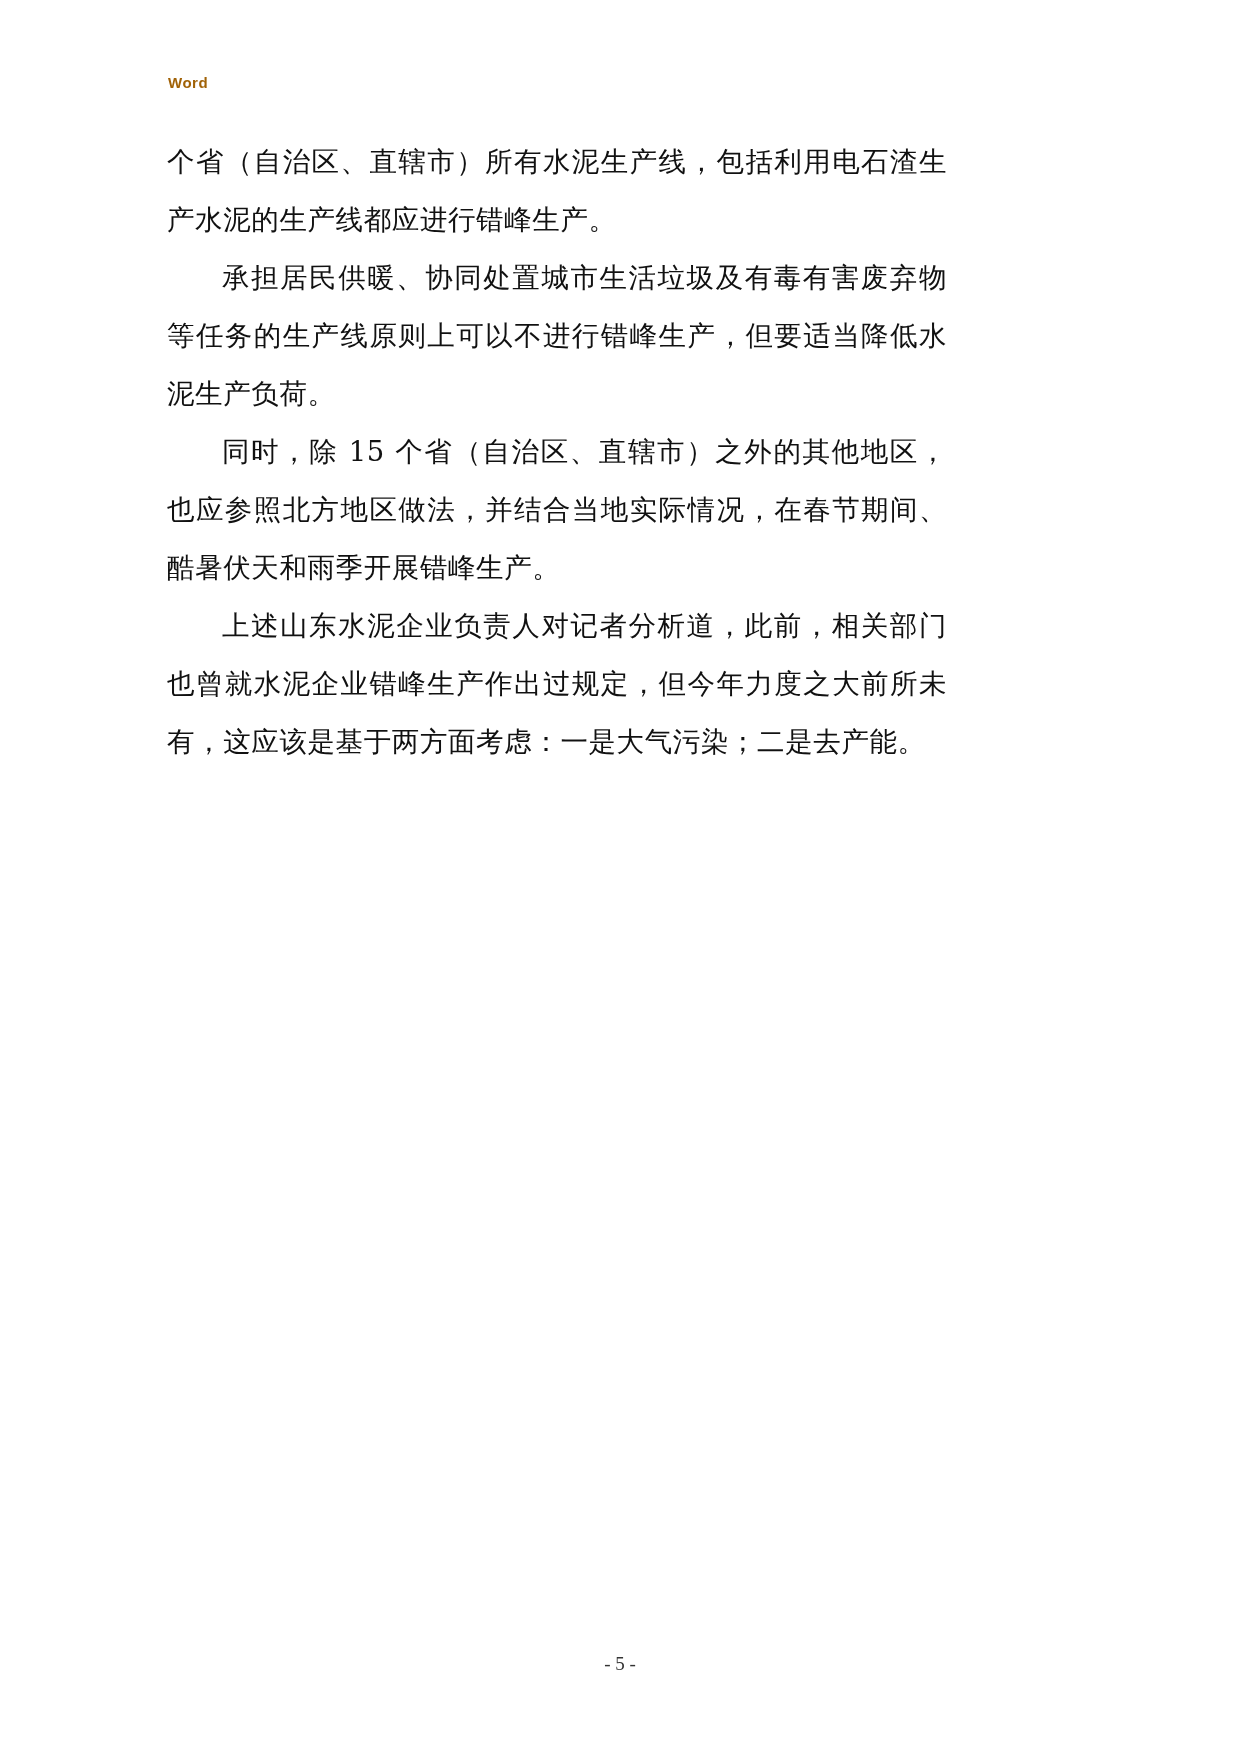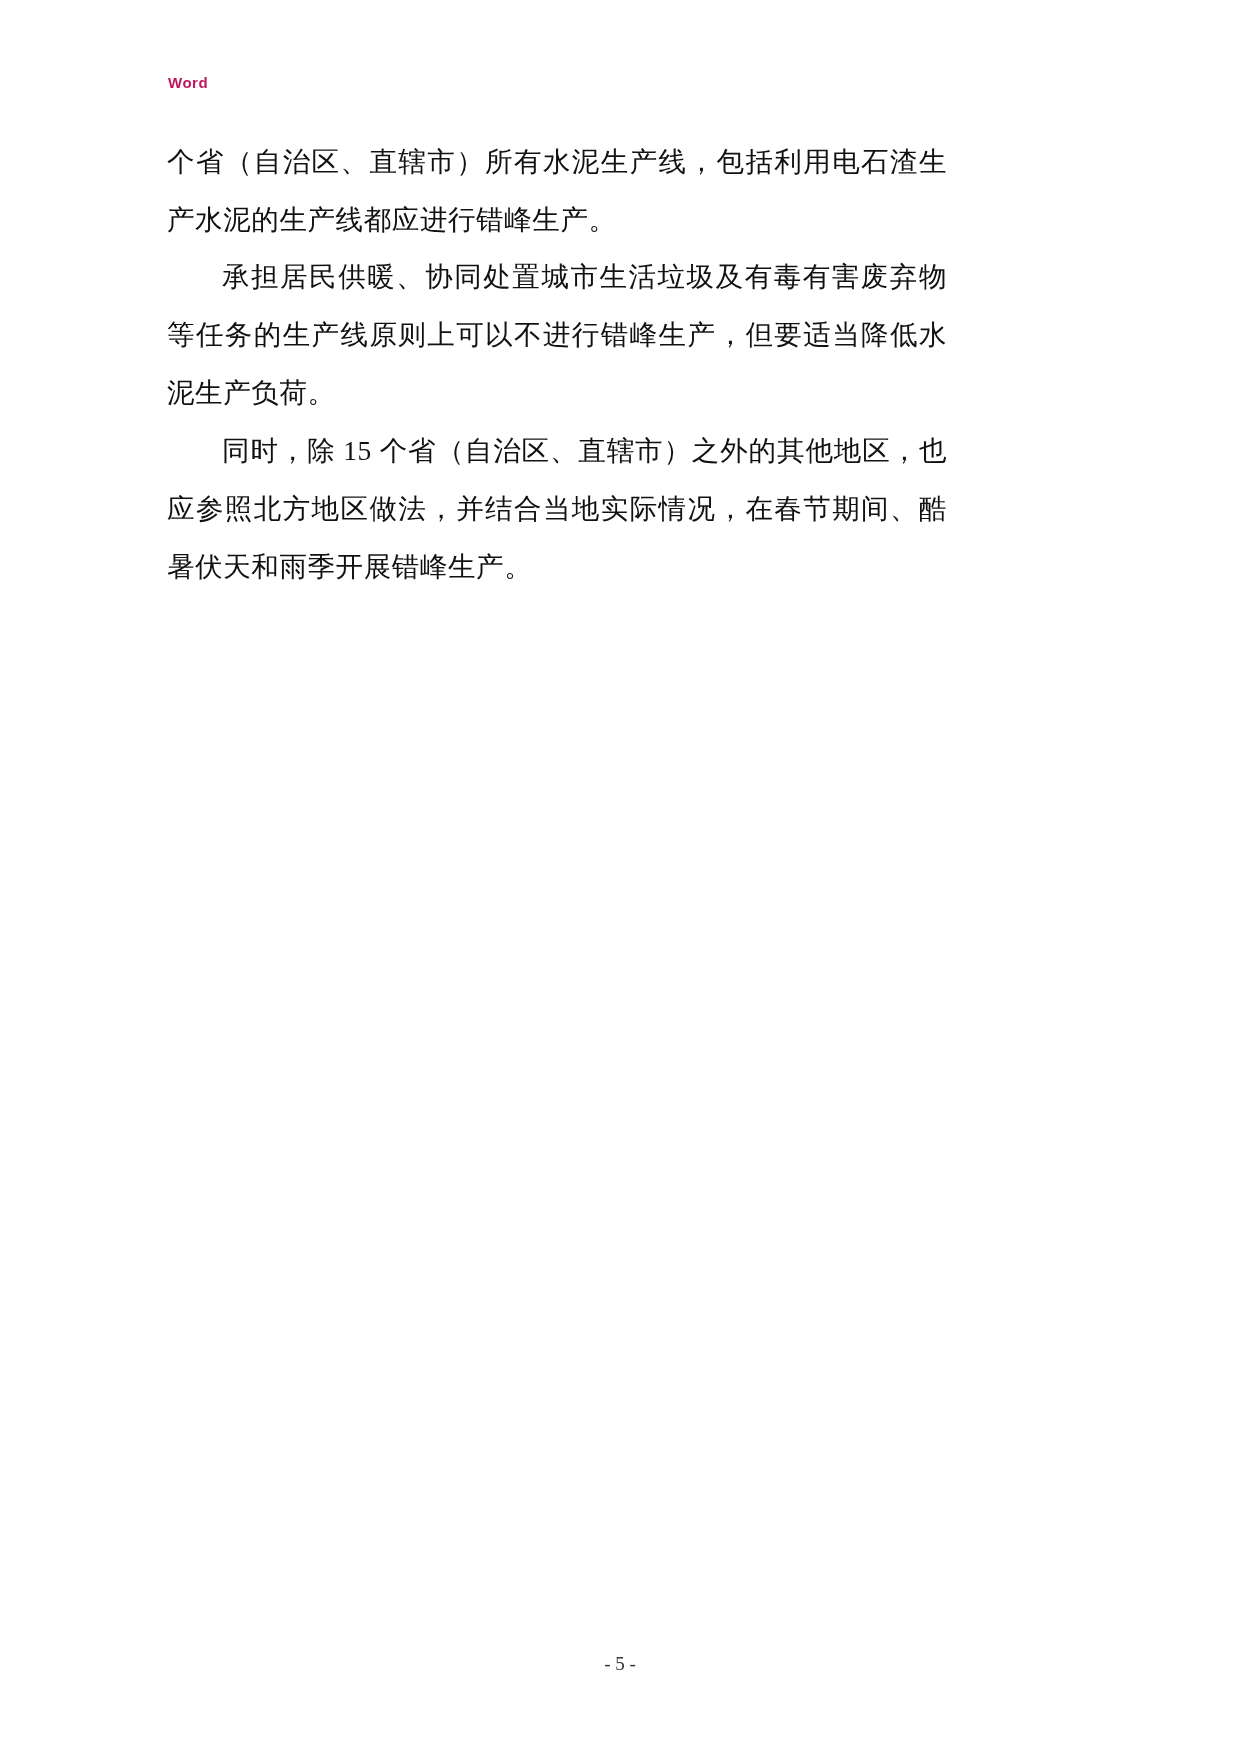--- a/index.html
+++ b/index.html
@@ -21,21 +21,21 @@
     height: 1753px;
     box-sizing: border-box;
   }
   .header-label {
     position: absolute;
     top: 74px;
     left: 168px;
     font-family: "Liberation Sans", "DejaVu Sans", sans-serif;
     font-size: 15px;
     font-weight: 700;
-    color: #be185d;
+    color: #a16207;
     letter-spacing: 0.5px;
   }
   .body-area {
     position: absolute;
     top: 132px;
     left: 167px;
     width: 780px;
   }
   p.para {
     margin: 0 0 0 0;
@@ -43,21 +43,20 @@
     line-height: 58px;
     text-align: justify;
     text-justify: inter-ideograph;
     letter-spacing: 0.6px;
     color: #111;
     font-family: "DejaVu Serif", "Liberation Serif", serif;
     font-weight: 400;
   }
   p.indent {
     text-indent: 2em;
-    font-family: Liberation Serif, serif;
   }
   .footer-num {
     position: absolute;
     bottom: 78px;
     left: 0;
     width: 1240px;
     text-align: center;
     font-size: 19px;
     color: #333;
     font-family: "Liberation Serif", "DejaVu Serif", serif;
@@ -67,17 +66,18 @@
 <body>
 
 <div class="page">
 
   <div class="header-label">Word</div>
 
   <div class="body-area">
     <p class="para">个省（自治区、直辖市）所有水泥生产线，包括利用电石渣生产水泥的生产线都应进行错峰生产。</p>
     <p class="para indent">承担居民供暖、协同处置城市生活垃圾及有毒有害废弃物等任务的生产线原则上可以不进行错峰生产，但要适当降低水泥生产负荷。</p>
     <p class="para indent">同时，除 15 个省（自治区、直辖市）之外的其他地区，也应参照北方地区做法，并结合当地实际情况，在春节期间、酷暑伏天和雨季开展错峰生产。</p>
+    <p class="para indent">上述山东水泥企业负责人对记者分析道，此前，相关部门也曾就水泥企业错峰生产作出过规定，但今年力度之大前所未有，这应该是基于两方面考虑：一是大气污染；二是去产能。</p>
   </div>
 
   <div class="footer-num">- 5 -</div>
 
 </div>
 
 </body></html>

